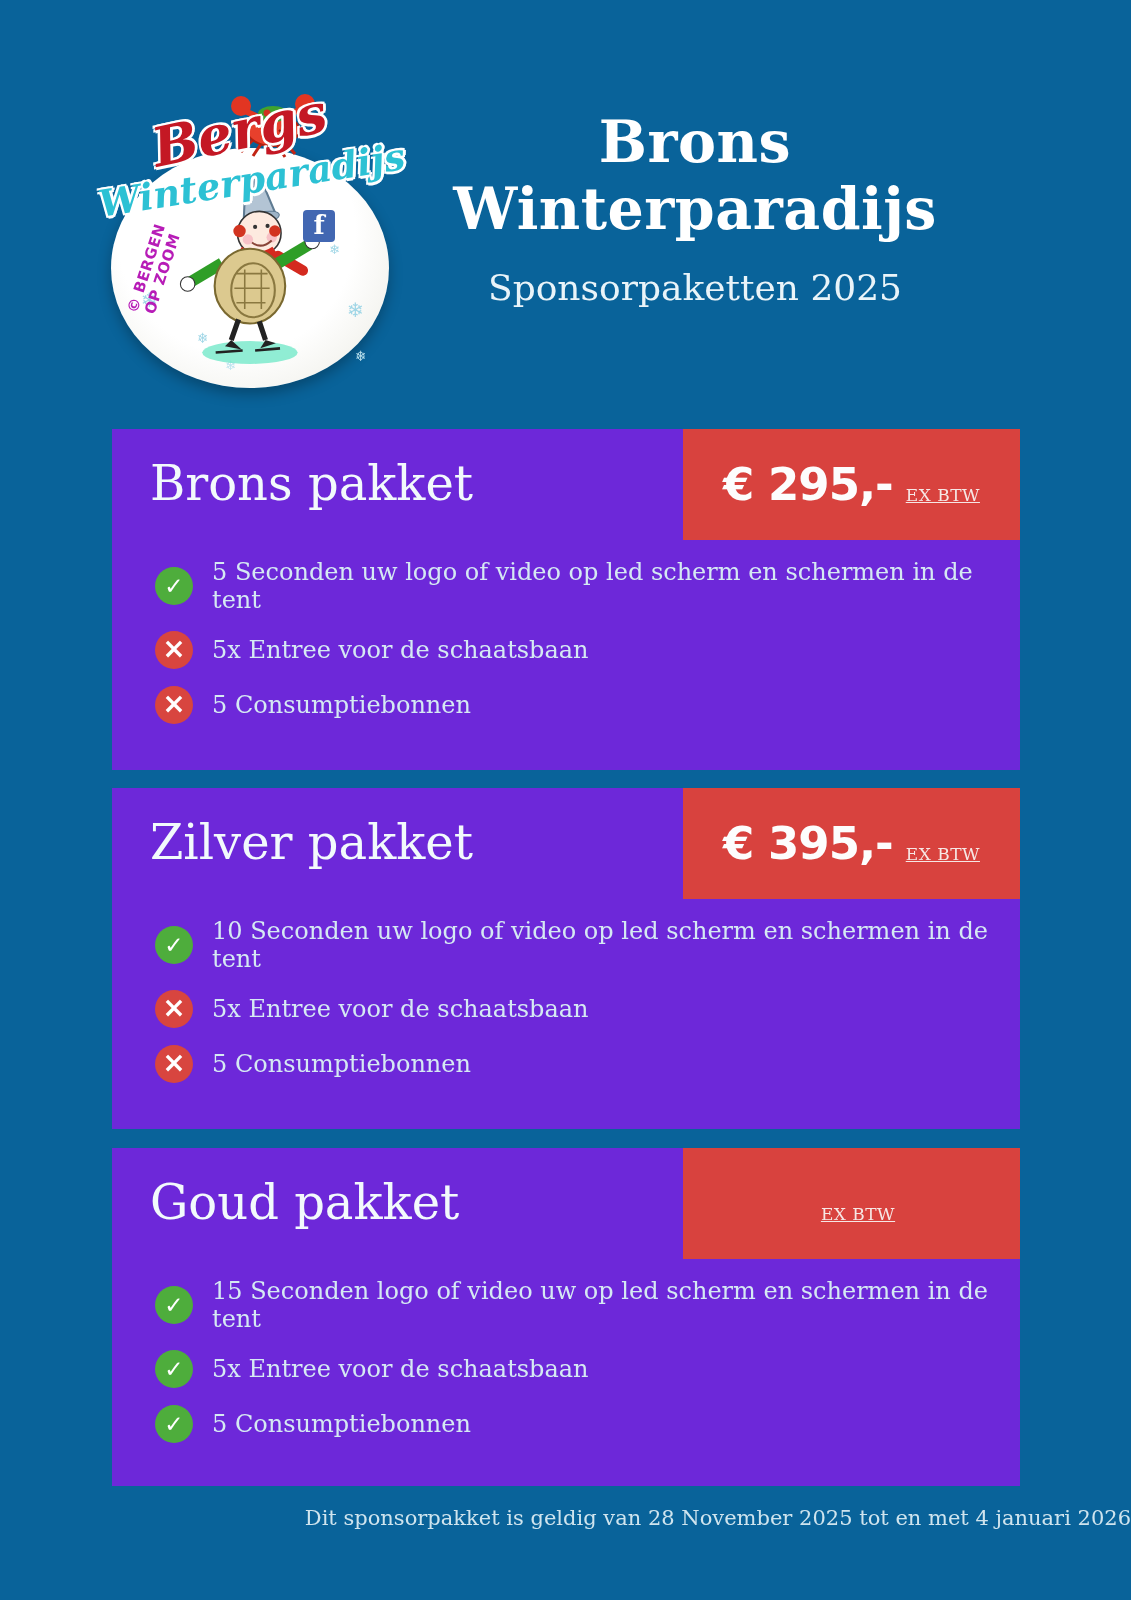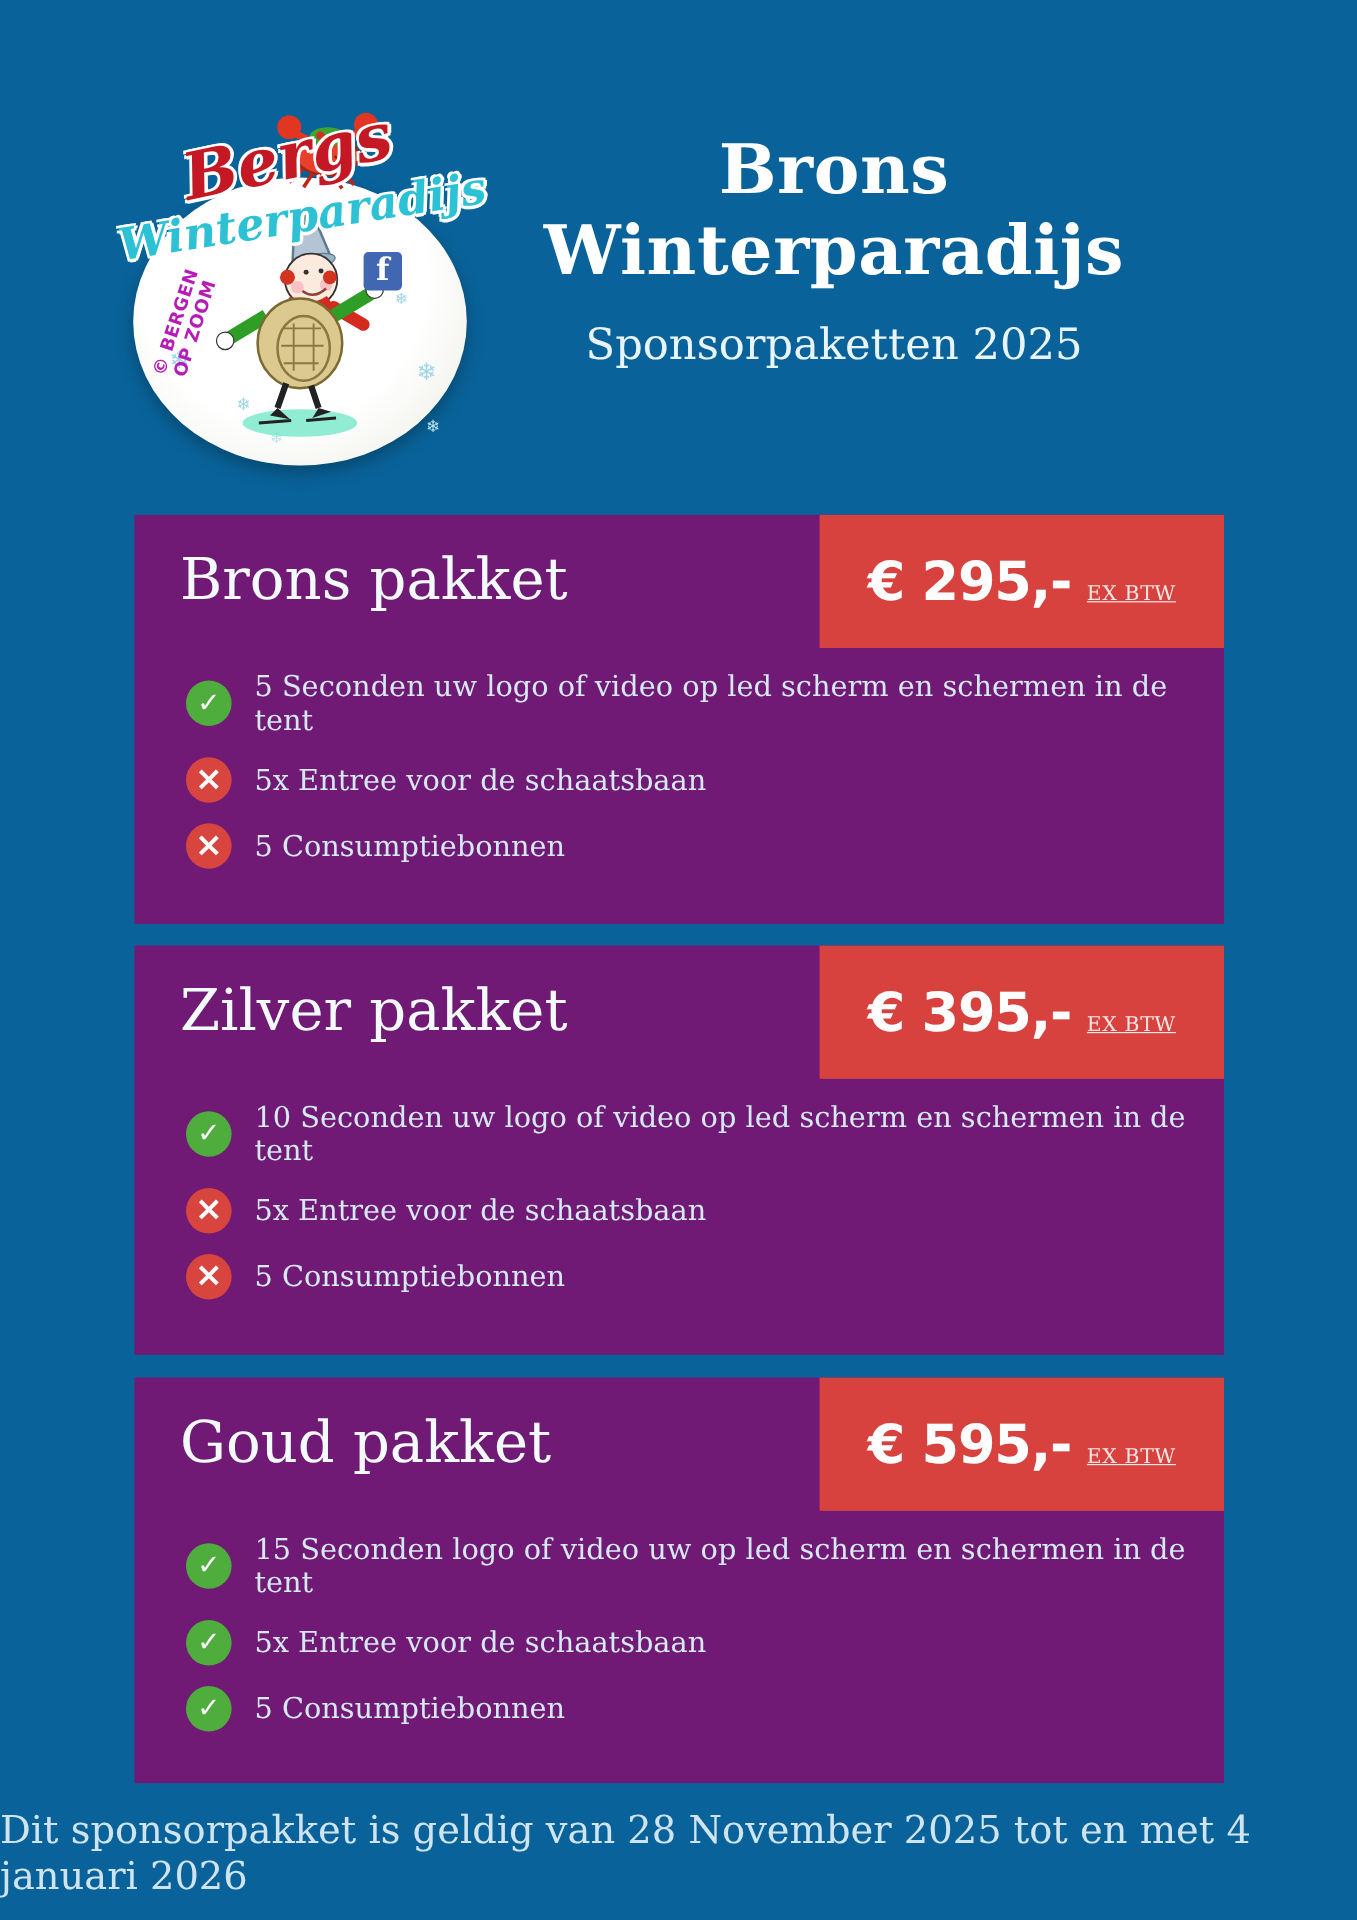--- a/index.html
+++ b/index.html
@@ -30,40 +30,40 @@
   .f4{left:224px;top:150px;font-size:13px;}
   .f5{left:242px;top:206px;font-size:20px;}
   .f6{left:120px;top:266px;font-size:13px;color:#bce2ee;}
   .f7{left:250px;top:256px;font-size:14px;color:#bce2ee;}
 
   .titles{position:absolute;left:375px;top:108px;width:640px;text-align:center;}
   .title{margin:0;font-size:57px;font-weight:bold;color:#ffffff;letter-spacing:0.5px;}
   .subtitle{margin-top:25px;font-size:36px;color:#e9f4f9;}
 
   
-  .card{position:absolute;left:112px;width:908px;background:#701a75;}
+  .card{position:absolute;left:112px;width:908px;background:#6d28d9;}
   .card1{top:429px;height:341px;}
   .card2{top:788px;height:341px;}
   .card3{top:1148px;height:338px;}
   .pkg-name{position:absolute;left:38px;top:0;height:108px;line-height:108px;font-size:48px;color:#f2fafc;}
   .price-box{position:absolute;top:0;right:0;width:337px;height:111px;background:#d8423e;
     display:flex;align-items:center;justify-content:center;}
   .price{font-family:"DejaVu Sans",sans-serif;font-weight:bold;font-size:45px;color:#fdfdfd;letter-spacing:-1px;}
   .price-suffix{font-size:17px;color:#f6e7e5;margin-left:13px;margin-top:20px;letter-spacing:0.5px;text-decoration:underline;}
   .features{position:absolute;left:43px;top:129px;margin:0;padding:0;list-style:none;
     display:flex;flex-direction:column;gap:17px;}
   .feature{display:flex;align-items:center;gap:19px;}
   .ficon{width:38px;height:38px;border-radius:50%;flex:0 0 38px;display:flex;align-items:center;justify-content:center;
     font-family:"DejaVu Sans",sans-serif;color:#ffffff;font-weight:bold;}
   .ficon.check{background:#4ead3c;font-size:23px;}
   .ficon.cross{background:#d8453f;font-size:28px;line-height:1;padding-bottom:3px;box-sizing:border-box;}
   .ftext{font-size:24px;color:#d5e9f3;}
 
   
-  .footer{position:absolute;top:1506px;left:0;width:100%;text-align:left;font-size:32px;color:#cfe4ee;}
+  .footer{position:absolute;top:1506px;left:0;width:100%;text-align:right;font-size:21px;color:#cfe4ee;}
 </style>
 </head>
 <body>
 
 <div class="page">
 
   <div class="logo">
     <div class="logo-circle"></div>
 
     <span class="flake f1">❄</span>
@@ -177,21 +177,20 @@
       <li class="feature">
         <span class="ficon cross">×</span>
         <span class="ftext">5 Consumptiebonnen</span>
       </li>
     </ul>
   </section>
 
   <section class="card card3">
     <div class="pkg-name">Goud pakket</div>
     <div class="price-box">
-      <span class="price">€ 595,-</span>
       <span class="price-suffix">EX BTW</span>
     </div>
     <ul class="features">
       <li class="feature">
         <span class="ficon check">✓</span>
         <span class="ftext">15 Seconden logo of video uw op led scherm en schermen in de tent</span>
       </li>
       <li class="feature">
         <span class="ficon check">✓</span>
         <span class="ftext">5x Entree voor de schaatsbaan</span>

